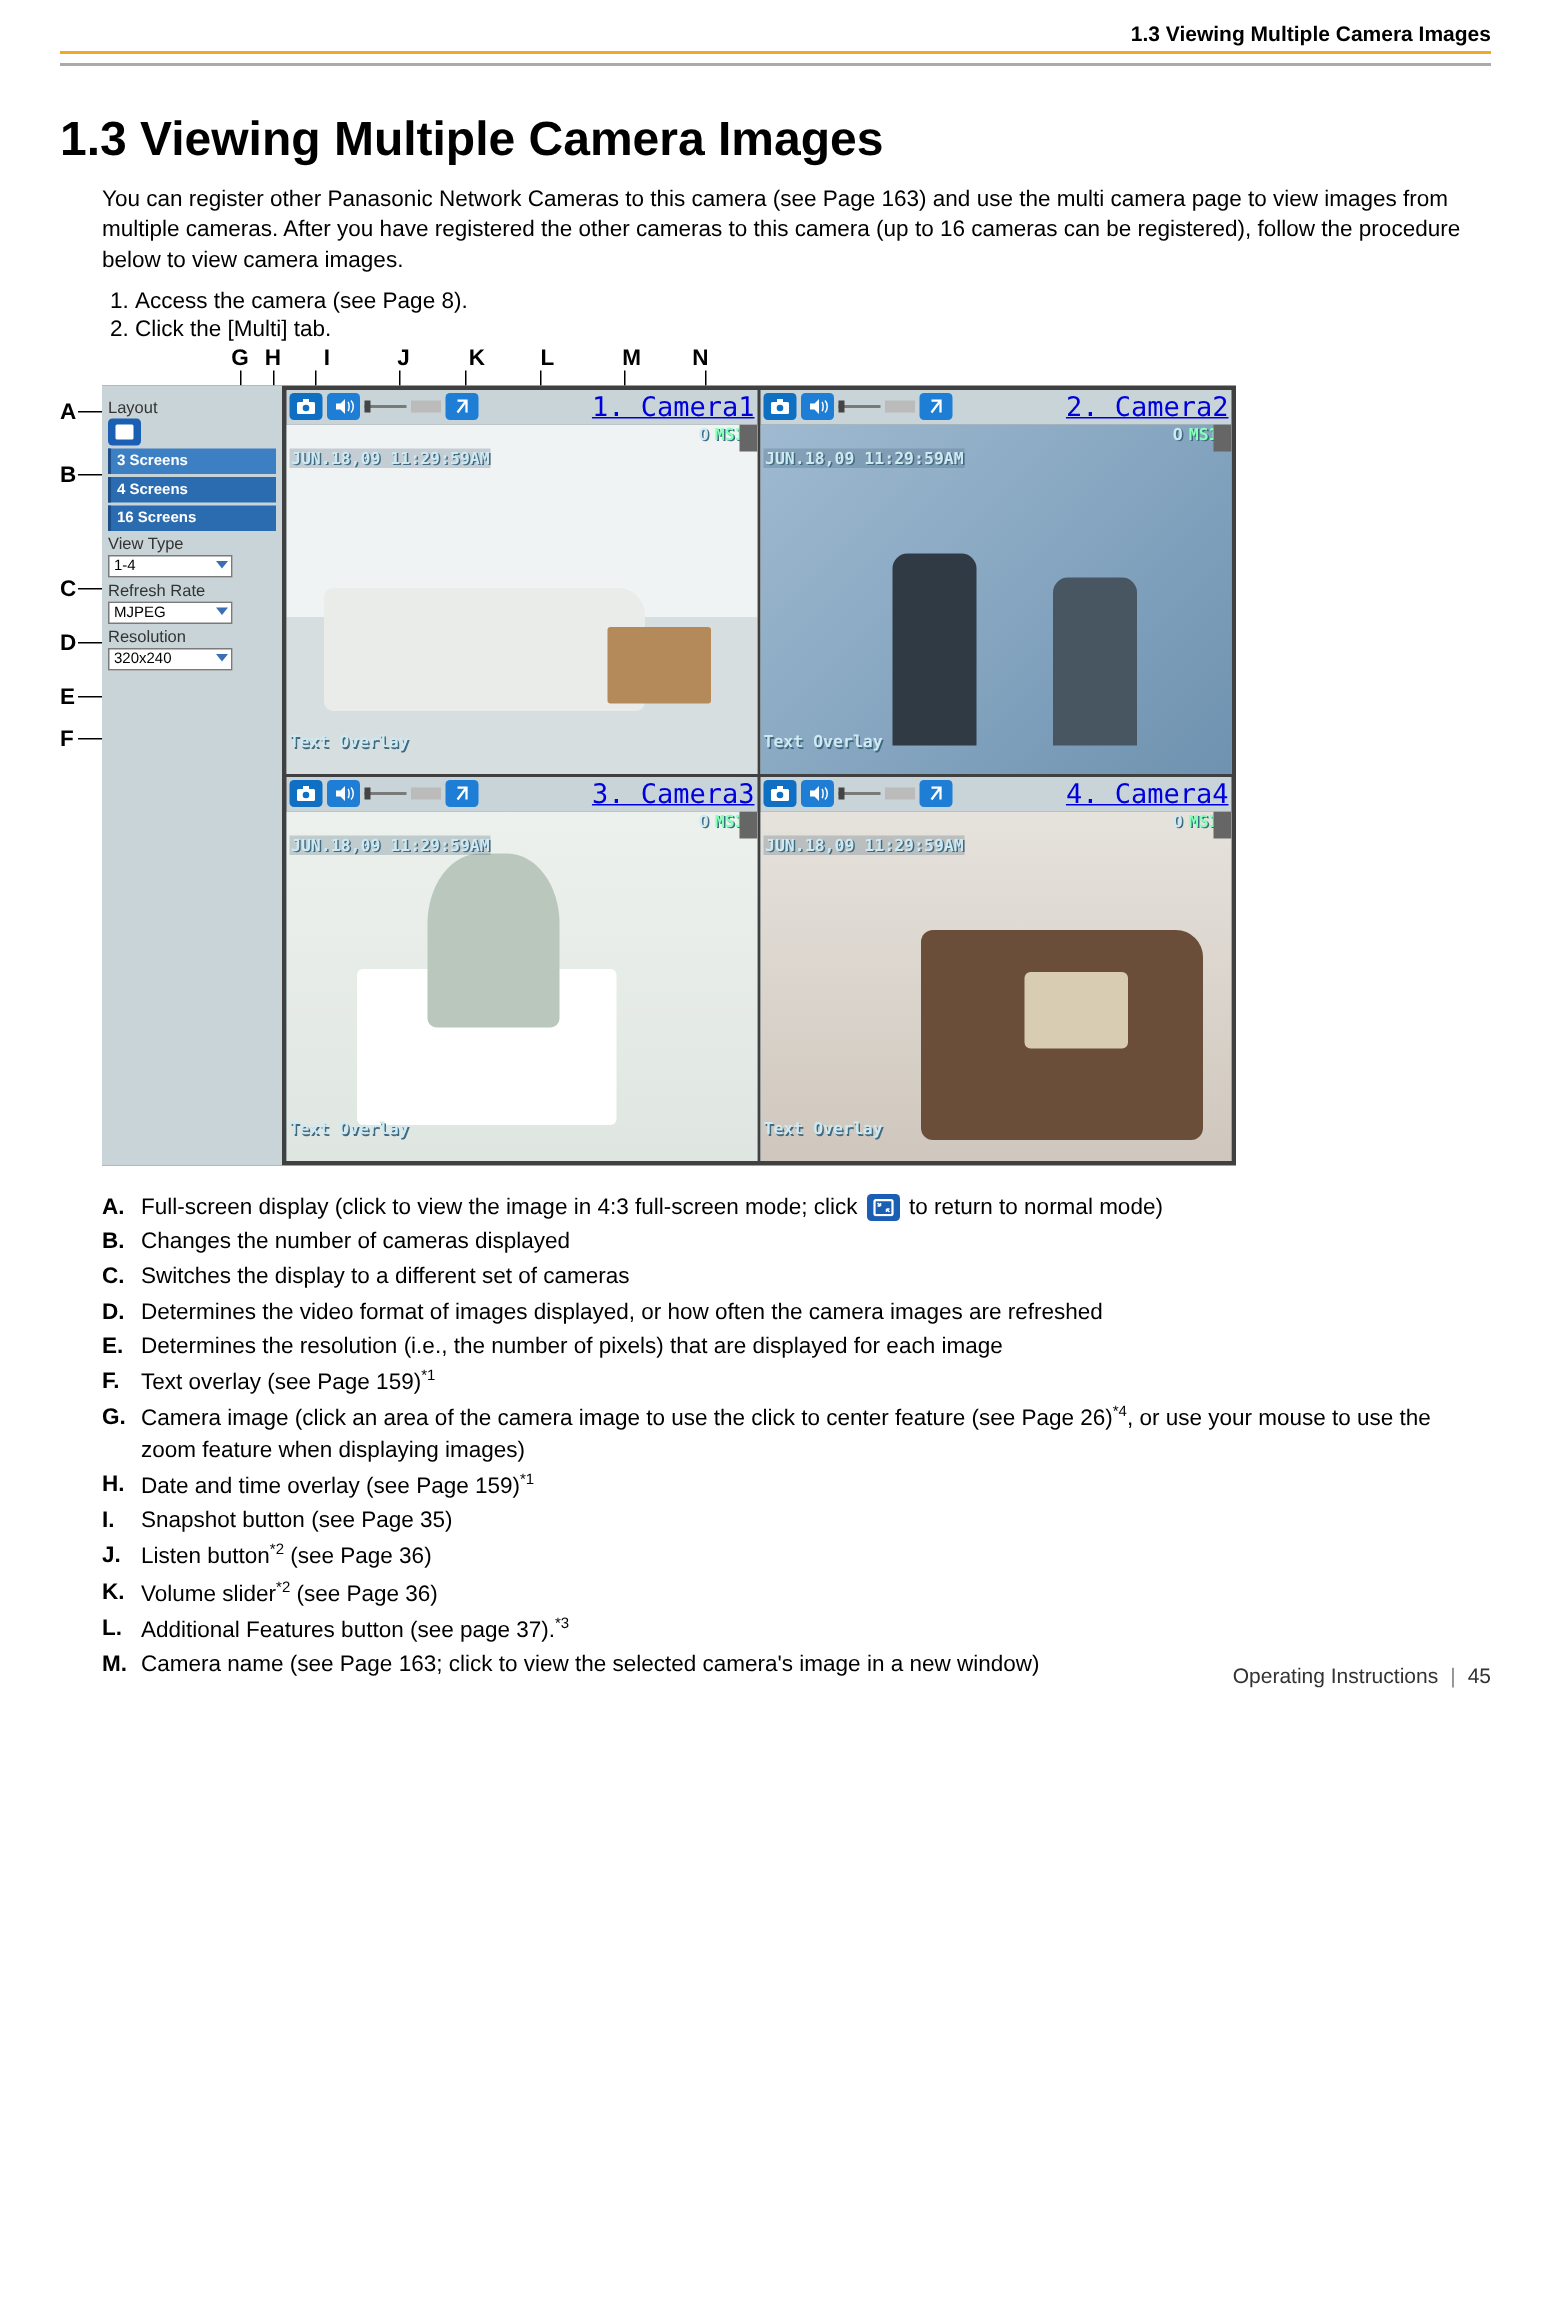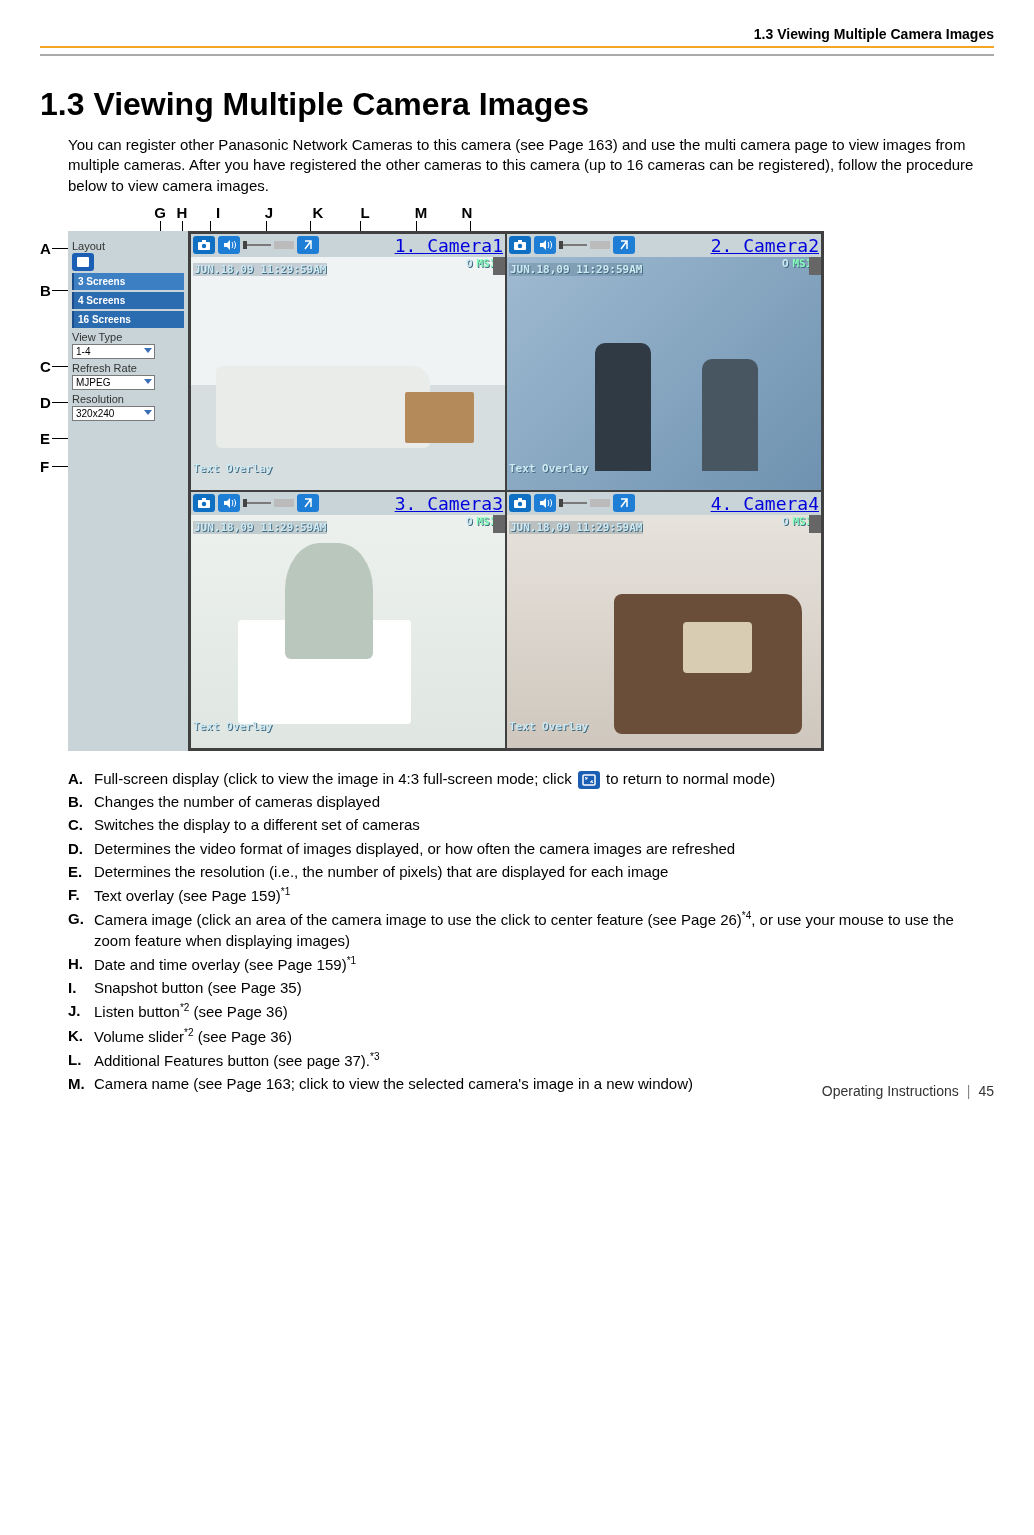--- a/index.html
+++ b/index.html
@@ -1,16 +1,16 @@
 <!DOCTYPE html>
 <html><head>
 <meta charset="utf-8">
 <style>
 body{margin:0;font-family:Arial,Helvetica,sans-serif;font-size:15px;color:#000;background:#fff}
-.page{width:1034px;margin:16px auto;padding:10px 40px 20px;box-sizing:border-box;position:relative}
+.page{width:1034px;margin:4px auto;padding:10px 40px 20px;box-sizing:border-box;position:relative}
 .header-title{text-align:right;font-weight:bold;font-size:14px;margin-bottom:4px}
 .header-bar{height:2px;background:#f5a623;margin-bottom:6px}
 .sub-bar{height:2px;background:#aaa;margin-bottom:30px}
 h1{font-size:32px;font-weight:bold;margin:0 0 12px}
 .intro{margin:0 0 8px 28px;line-height:1.35}
 ol.steps{margin:0 0 0 28px;padding-left:22px}
 ol.steps li{margin-bottom:2px}
 h2{color:#0b5ed7;font-size:23px;font-weight:bold;margin:30px 0 4px 0}
 .screenshot-wrap{position:relative;margin-left:28px}
 .top-letters{display:flex;gap:0;font-weight:bold;font-size:15px;position:relative;margin-left:82px}
@@ -36,21 +36,21 @@
 .ico-blue{background:#1e7ed6}
 .ico-snap{background:#0f6fc2}
 .ico-snap svg,.ico-blue svg{width:14px;height:12px}
 .vol{width:28px;height:14px;display:flex;align-items:center}
 .vol-line{height:2px;background:#7a7a7a;flex:1;position:relative}
 .vol-line i{position:absolute;left:0;top:-3px;width:4px;height:8px;background:#444}
 .addfeat{width:20px;height:8px;background:#bbb}
 .cam-link{flex:1;text-align:right;font-family:monospace}
 .cam-link a{color:#00d;text-decoration:underline;font-size:18px}
 .cam-img{flex:1;position:relative;background:#cfe1e8;overflow:hidden}
-.cam-img .ts{position:absolute;top:6px;left:2px;font-family:monospace;font-size:11px;color:#cfe9f2;font-weight:bold;background:rgba(60,90,110,.25);padding:0 1px;text-shadow:1px 1px 0 #406a80}
+.cam-img .ts{position:absolute;top:16px;left:2px;font-family:monospace;font-size:11px;color:#cfe9f2;font-weight:bold;background:rgba(60,90,110,.25);padding:0 1px;text-shadow:1px 1px 0 #406a80}
 .cam-img .status{position:absolute;top:0;right:2px;font-family:monospace;font-size:11px;color:#cfe9f2;font-weight:bold;text-shadow:1px 1px 0 #406a80}
 .cam-img .status span.green{color:#8fb;padding-left:4px}
 .cam-img .ov{position:absolute;bottom:15px;left:2px;font-family:monospace;font-size:11px;color:#cfe9f2;font-weight:bold;text-shadow:1px 1px 0 #406a80}
 .cam-img .zoom{position:absolute;top:0;right:0;width:12px;height:18px;background:#666}
 .svg-fill{fill:#fff;stroke:none}
 .cs1 .scene{position:absolute;inset:0;background:linear-gradient(#f0f3f4 55%, #d7dedf 55%)}
 .cs1 .scene:before{content:"";position:absolute;left:8%;bottom:18%;width:68%;height:35%;background:#e9ece9;border-radius:6px 18px 6px 6px}
 .cs1 .scene:after{content:"";position:absolute;right:10%;bottom:20%;width:22%;height:22%;background:#b58a5a;border-radius:2px}
 .cs2 .scene{position:absolute;inset:0;background:linear-gradient(135deg,#9fbad1,#6e92b0)}
 .cs2 .scene:before{content:"";position:absolute;left:28%;bottom:8%;width:18%;height:55%;background:#2f3a44;border-radius:10px 10px 0 0}
@@ -75,20 +75,24 @@
 </head>
 <body>
 
 <div class="page">
 <div class="header-title">1.3 Viewing Multiple Camera Images</div>
 <div class="header-bar"></div>
 <div class="sub-bar"></div>
 
 <h1>1.3  Viewing Multiple Camera Images</h1>
 <p class="intro">You can register other Panasonic Network Cameras to this camera (see Page 163) and use the multi camera page to view images from multiple cameras. After you have registered the other cameras to this camera (up to 16 cameras can be registered), follow the procedure below to view camera images.</p>
+<ol class="steps">
+ <li><span>Access the camera (see Page 8).</span></li>
+ <li><span>Click the [Multi] tab.</span></li>
+</ol>
 
 
 <div class="screenshot-wrap">
  <div class="top-letters">
   <span class="tl-G">G</span>
   <span class="tl-H">H</span>
   <span class="tl-I">I</span>
   <span class="tl-J">J</span>
   <span class="tl-K">K</span>
   <span class="tl-L">L</span>

